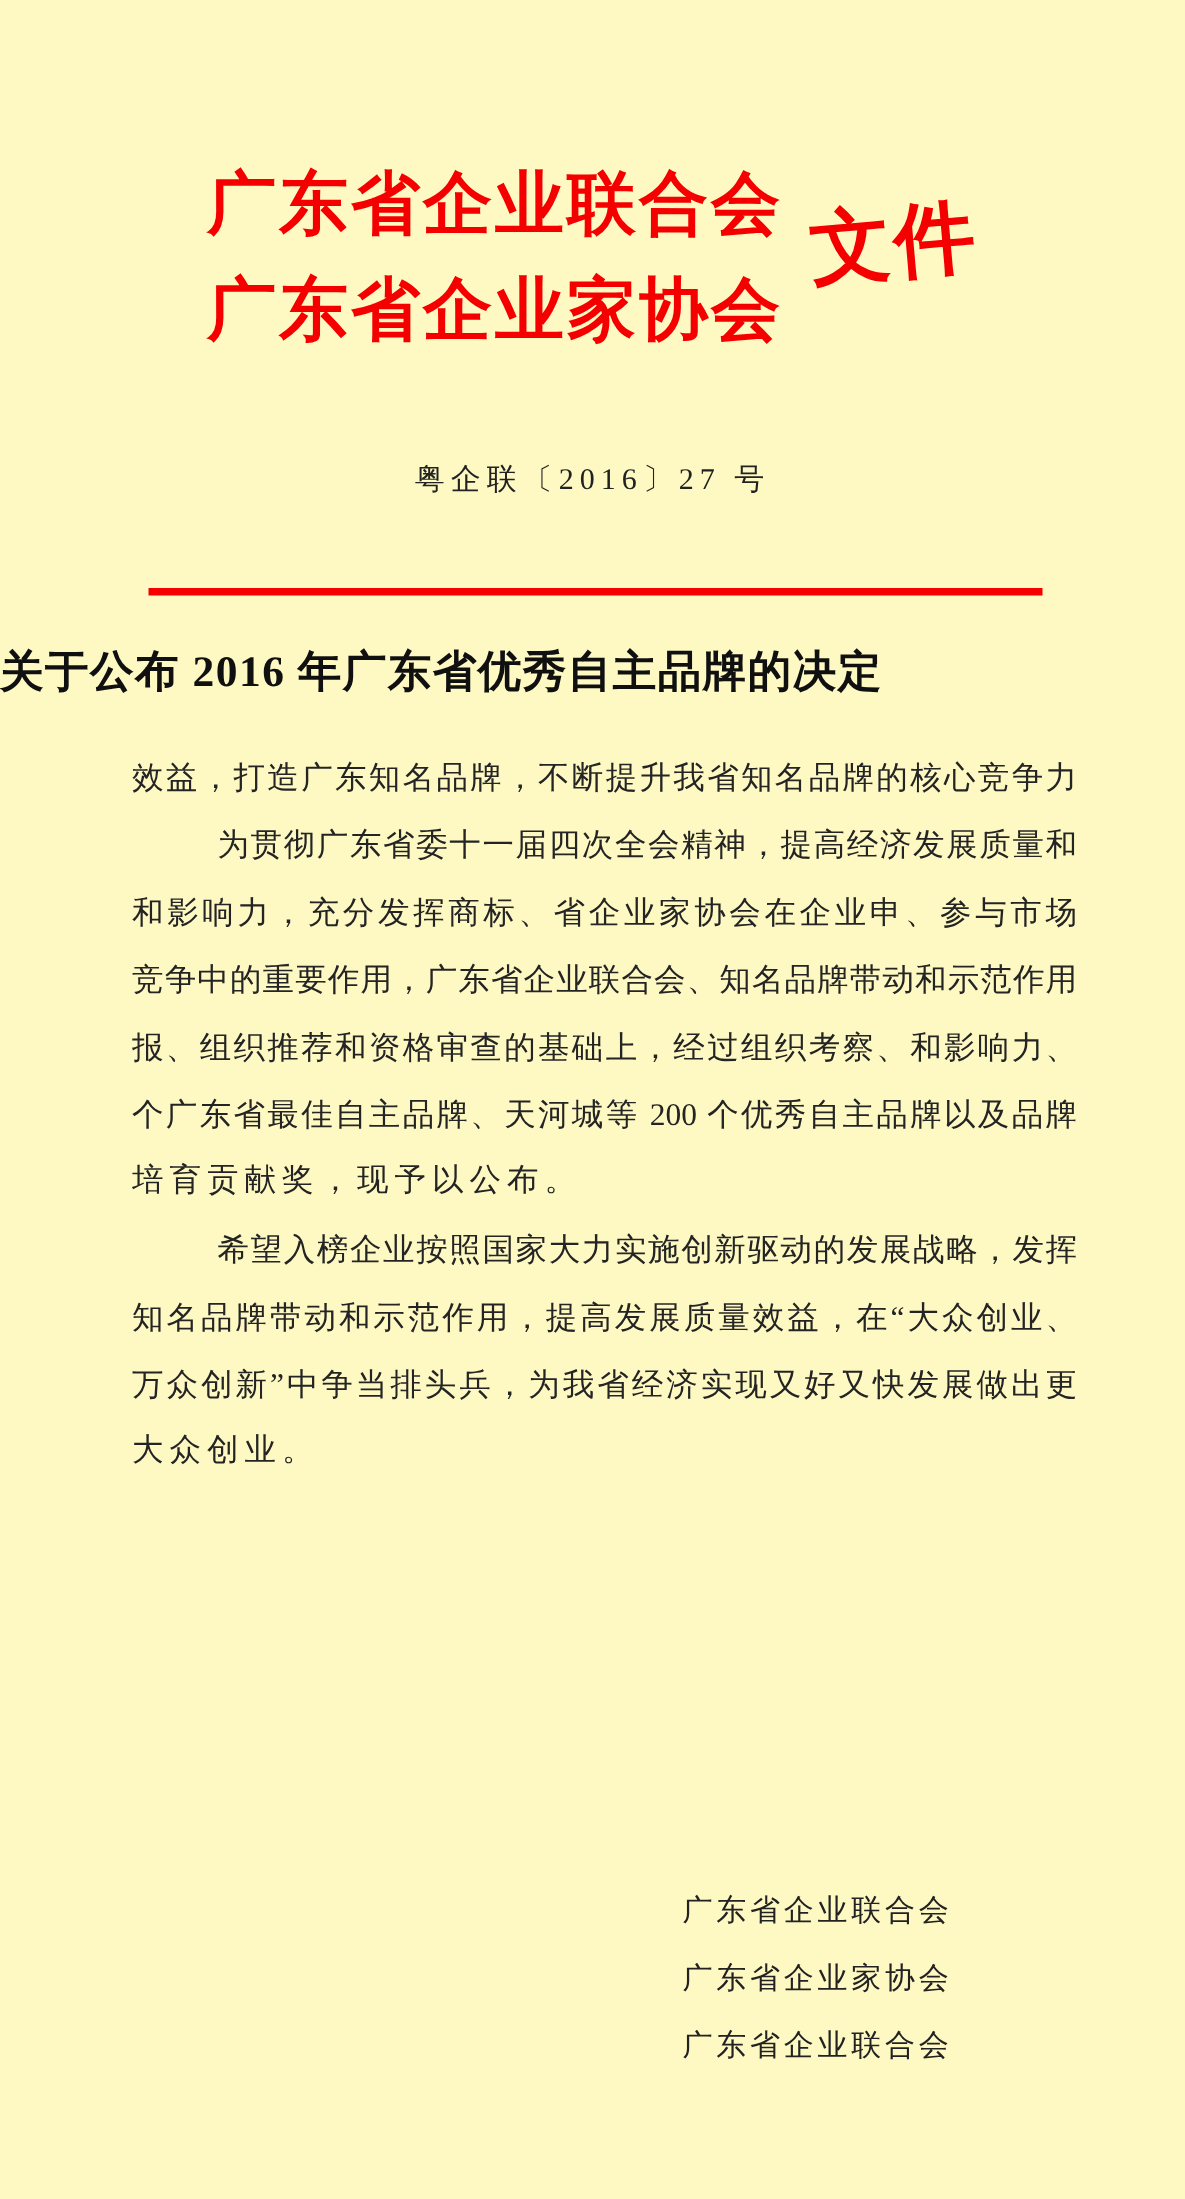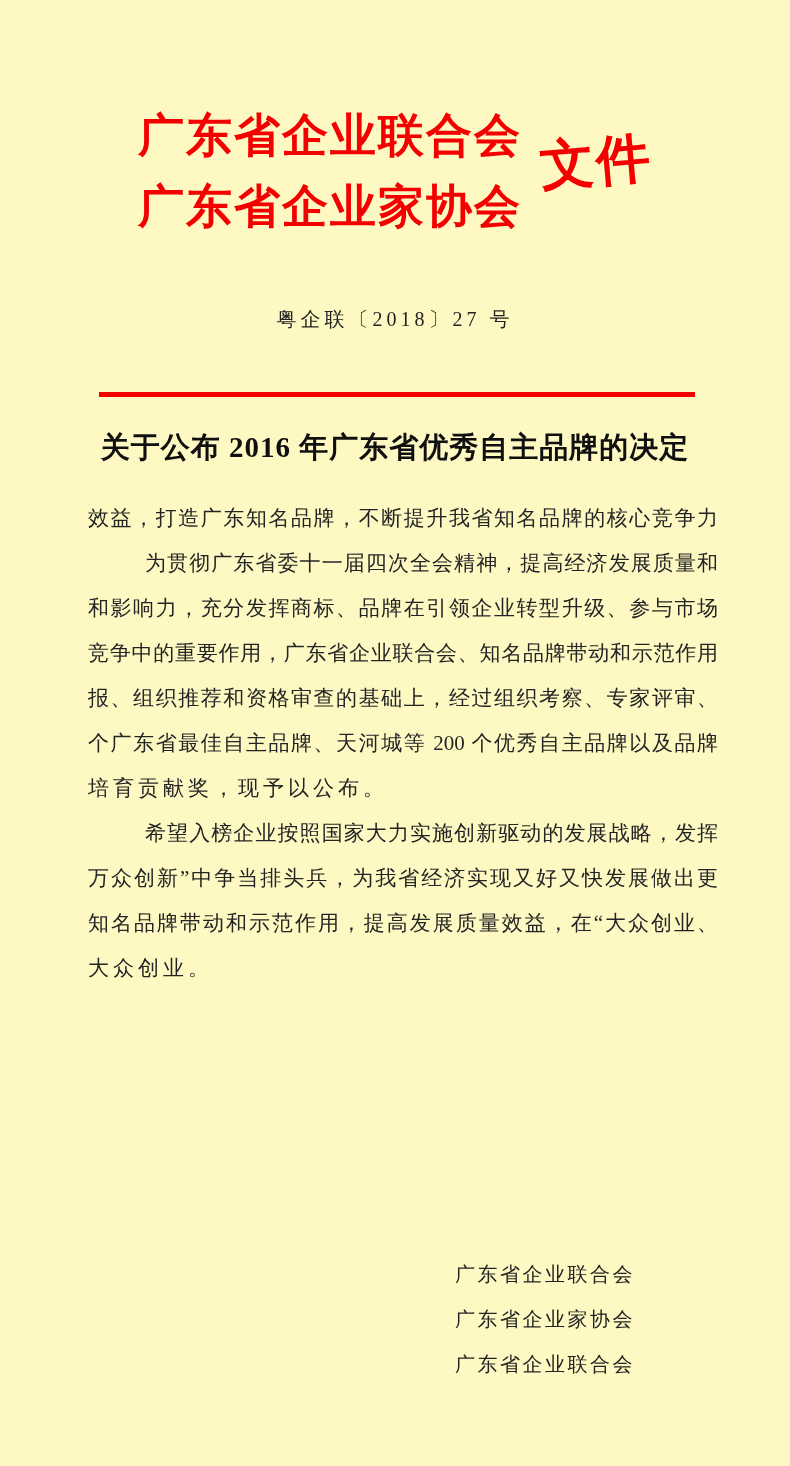--- a/index.html
+++ b/index.html
@@ -35,37 +35,38 @@
     color:#222;
   }
   
   .red-line{
     position:absolute;left:99px;top:392px;width:596px;height:5px;
     background:var(--accent-red,#f40000);
   }
   
   .doc-title{
     position:absolute;left:0;top:428px;width:100%;
-    text-align:center;font-size:29px;font-weight:bold;color:#101010;
+    text-align:left;font-size:29px;font-weight:bold;color:#101010;
     letter-spacing:1px;
   }
   
   .body-block{
     position:absolute;left:88px;top:496px;width:630px;
     font-size:21px;line-height:45px;color:#242424;
   }
   .body-line{
     height:45px;overflow:hidden;
     text-align:justify;text-align-last:justify;-moz-text-align-last:justify;
     text-justify:inter-character;
   }
   .body-line.indent{padding-left:57px;}
   .body-line.para-end{
     text-align:right;text-align-last:left;-moz-text-align-last:left;
     letter-spacing:4px;
+    font-family:Liberation Mono, monospace;
   }
   
   .signature{
     position:absolute;left:405px;top:1252px;width:280px;
     text-align:center;font-size:20px;line-height:45px;
     letter-spacing:2.5px;color:#222;
   }
   .signature div{height:45px;}
 </style>
 </head>
@@ -73,37 +74,37 @@
 
 <div class="page">
 
   <div class="org-lines">
     <div class="org-line">广东省企业联合会</div>
     <div class="org-line">广东省企业家协会</div>
   </div>
 
   <div class="doc-type">文件</div>
 
-  <div class="doc-number">粤企联〔2018〕27 号</div>
+  <div class="doc-number">粤企联〔2016〕27 号</div>
 
   <div class="red-line"></div>
 
   <div class="doc-title">关于公布 2016 年广东省优秀自主品牌的决定</div>
 
   <div class="body-block" id="body-block">
       <div class="body-line">效益，打造广东知名品牌，不断提升我省知名品牌的核心竞争力</div>
       <div class="body-line indent">为贯彻广东省委十一届四次全会精神，提高经济发展质量和</div>
-      <div class="body-line">和影响力，充分发挥商标、品牌在引领企业转型升级、参与市场</div>
+      <div class="body-line">和影响力，充分发挥商标、省企业家协会在企业申、参与市场</div>
       <div class="body-line">竞争中的重要作用，广东省企业联合会、知名品牌带动和示范作用</div>
-      <div class="body-line">报、组织推荐和资格审查的基础上，经过组织考察、专家评审、</div>
+      <div class="body-line">报、组织推荐和资格审查的基础上，经过组织考察、和影响力、</div>
       <div class="body-line">个广东省最佳自主品牌、天河城等 200 个优秀自主品牌以及品牌</div>
       <div class="body-line para-end">培育贡献奖，现予以公布。</div>
       <div class="body-line indent">希望入榜企业按照国家大力实施创新驱动的发展战略，发挥</div>
+      <div class="body-line">知名品牌带动和示范作用，提高发展质量效益，在“大众创业、</div>
       <div class="body-line">万众创新”中争当排头兵，为我省经济实现又好又快发展做出更</div>
-      <div class="body-line">知名品牌带动和示范作用，提高发展质量效益，在“大众创业、</div>
       <div class="body-line para-end">大众创业。</div>
     </div>
 
   <div class="signature">
     <div>广东省企业联合会</div>
     <div>广东省企业家协会</div>
     <div>广东省企业联合会</div>
   </div>
 
 </div>

